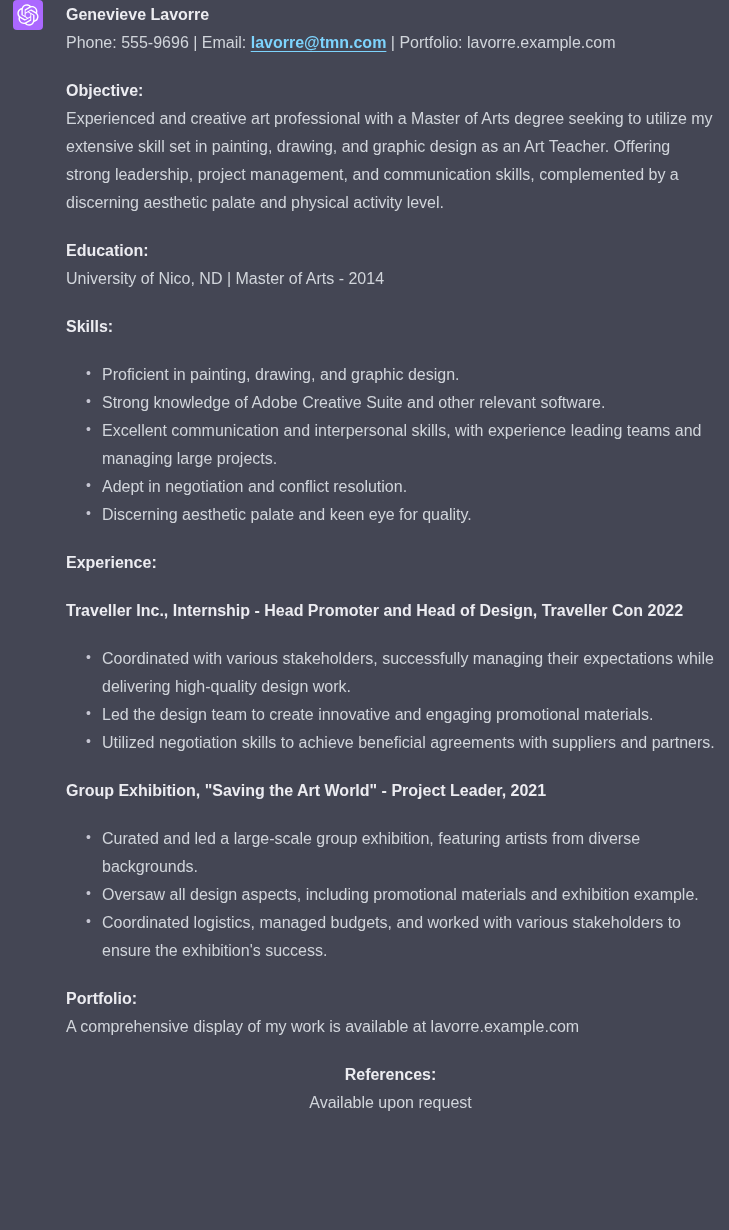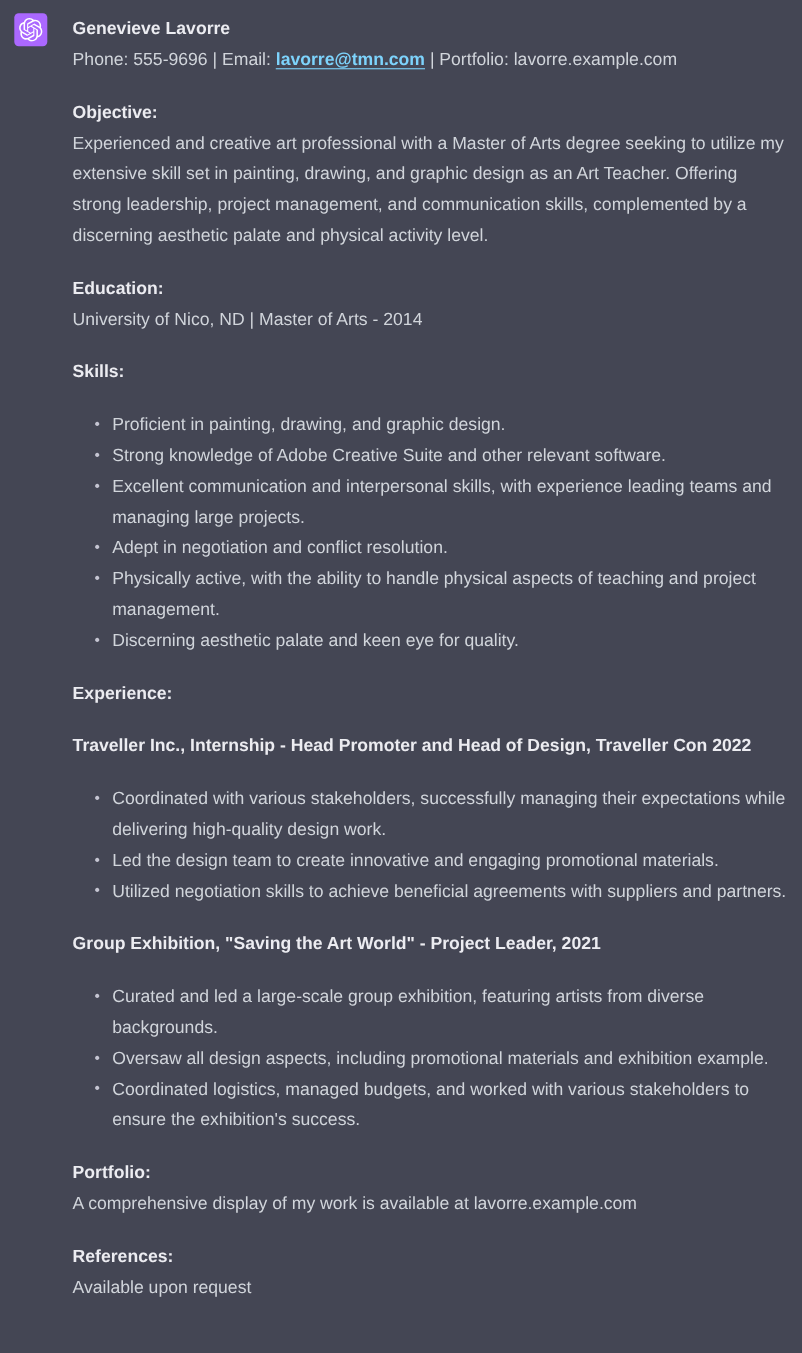--- a/index.html
+++ b/index.html
@@ -11,40 +11,40 @@
     font-family: "Liberation Sans", sans-serif;
     font-size: 16px;
     line-height: 28px;
     color: #d1d5db;
     overflow: hidden;
     -webkit-font-smoothing: antialiased;
   }
   .message {
     display: flex;
     align-items: flex-start;
-    padding: 12px 14px 0 13px;
+    padding: 0 14px 0 13px;
   }
   .avatar {
     flex: 0 0 auto;
     width: 30px;
     height: 30px;
     border-radius: 4px;
     background: #ab68ff;
     display: flex;
     align-items: center;
     justify-content: center;
   }
   .avatar svg { width: 22px; height: 22px; display: block; }
   .content {
     margin-left: 23px;
     width: 654px;
     margin-top: 1px;
   }
   .para { margin: 0 0 20px 0; }
-  .para:last-child { margin-bottom: 0; }
+  .para:last-child { margin-bottom: 0; text-align: center; }
   strong, b { color: #ececf1; font-weight: 700; }
   .email-link {
     color: #7dd3fc;
     font-weight: 700;
     text-decoration: underline;
     text-underline-offset: 3px;
     cursor: pointer;
   }
   ul.bullet-list {
     margin: 0 0 20px 0;
@@ -90,21 +90,20 @@
 
     <p class="para">
       <strong>Skills:</strong>
     </p>
 
     <ul class="bullet-list">
         <li>Proficient in painting, drawing, and graphic design.</li>
         <li>Strong knowledge of Adobe Creative Suite and other relevant software.</li>
         <li>Excellent communication and interpersonal skills, with experience leading teams and managing large projects.</li>
         <li>Adept in negotiation and conflict resolution.</li>
-        <li>Physically active, with the ability to handle physical aspects of teaching and project management.</li>
         <li>Discerning aesthetic palate and keen eye for quality.</li>
       </ul>
 
     <p class="para">
       <strong>Experience:</strong>
     </p>
 
     <p class="para">
       <strong>Traveller Inc., Internship - Head Promoter and Head of Design, Traveller Con 2022</strong>
     </p>

